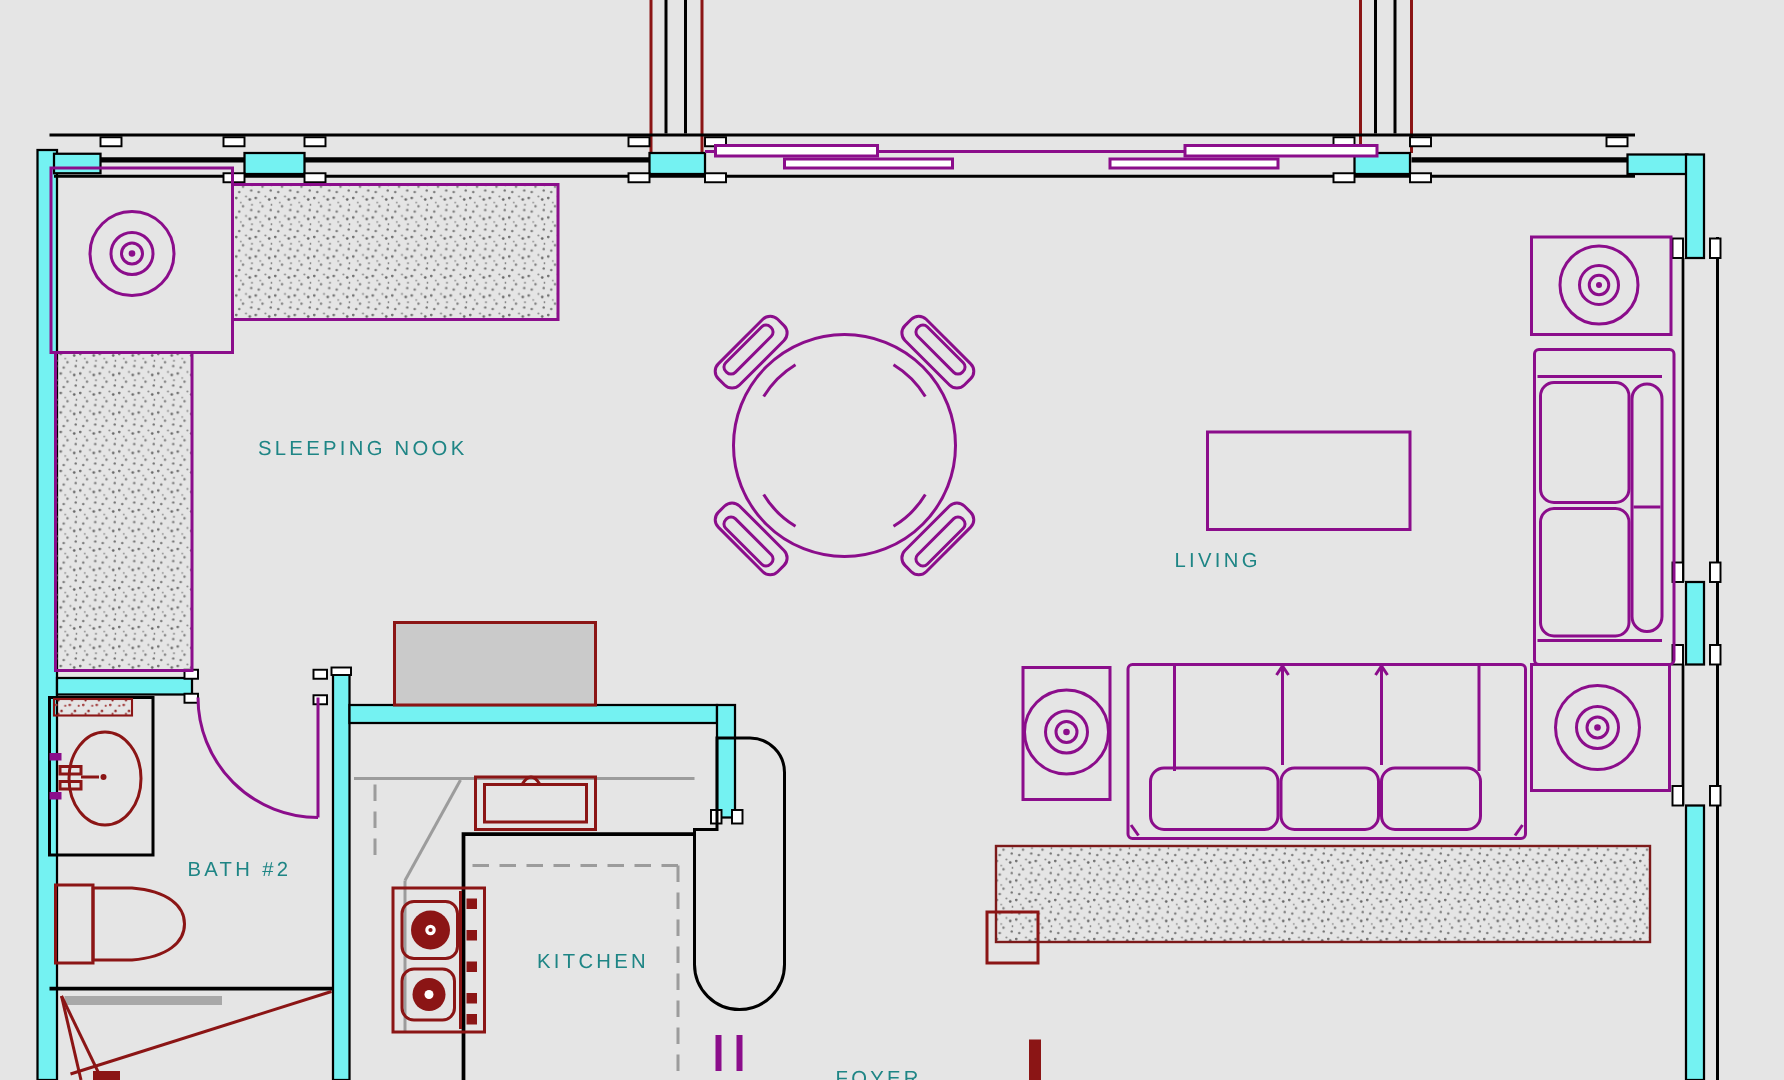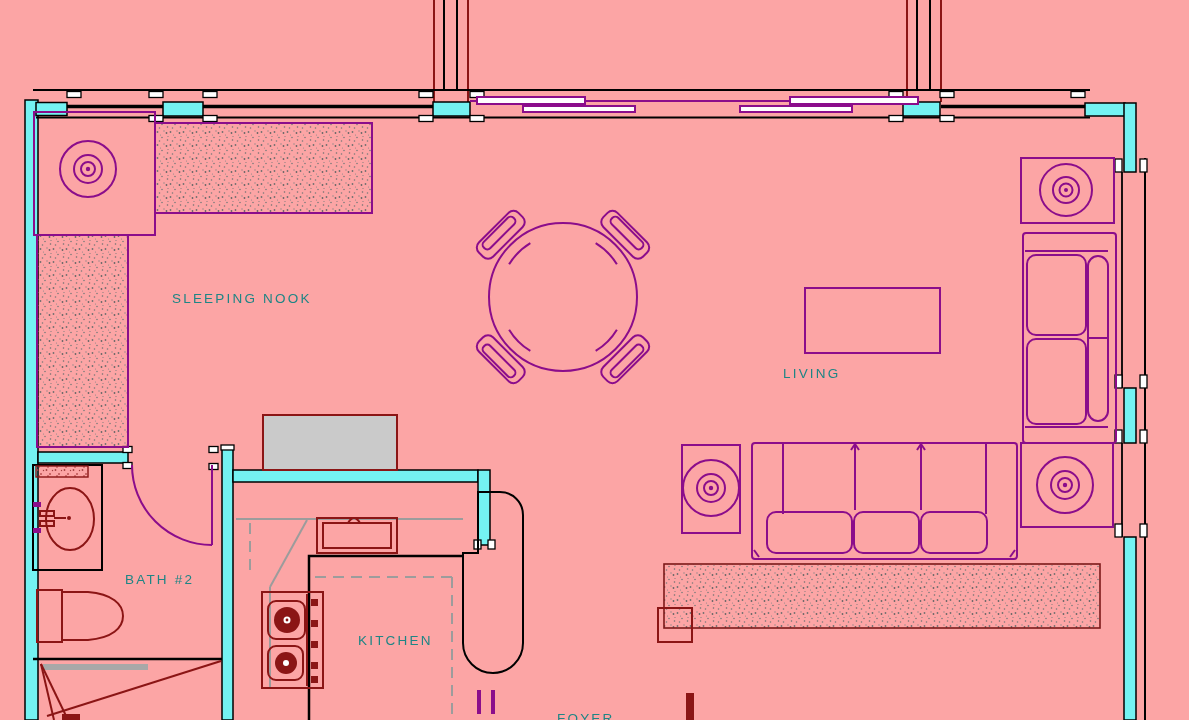--- a/index.html
+++ b/index.html
@@ -1,16 +1,16 @@
 <!DOCTYPE html>
 <html style="--wall-fill: #74f2f2; --furniture: #8b0d8b; --fixture: #8b1515; --deck-line: #7c1a1a; --label: #1e8585; --counter-gray: #9c9c9c; --fill-gray: #cacaca; --capsule-fill: #f0f0f0; --bar-gray: #a8a8a8;"><head>
 <meta charset="utf-8">
 <style>
   html,body{margin:0;padding:0;background:#fff;}
-  #plan{position:relative;width:1189px;height:720px;overflow:hidden;background:#fca5a5;
+  #plan{position:relative;width:1189px;height:720px;overflow:hidden;background:#e5e5e5;
         font-family:"Liberation Sans",sans-serif;}
   svg{position:absolute;left:0;top:0;}
   .wall{fill:var(--wall-fill);stroke:#000;stroke-width:1.5;}
   .blk{stroke:#000;fill:none;}
   .fur{stroke:var(--furniture);fill:none;stroke-width:2;}
   .furw{stroke:var(--furniture);fill:#fff;stroke-width:2;}
   .furf{fill:var(--furniture);}
   .fix{stroke:var(--fixture);fill:none;stroke-width:2;}
   .fixf{fill:var(--fixture);}
   .gry{stroke:var(--counter-gray);fill:none;stroke-width:2;}

